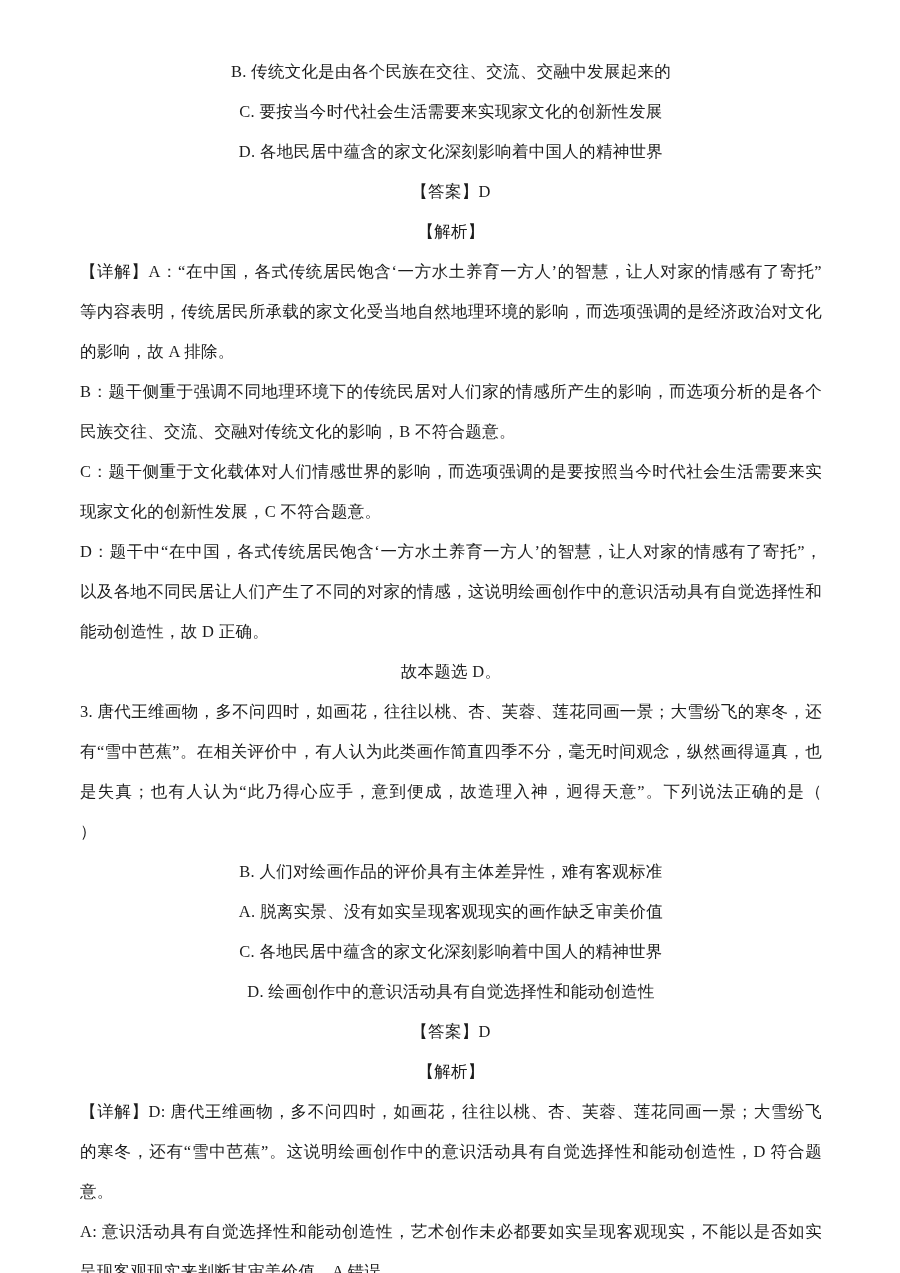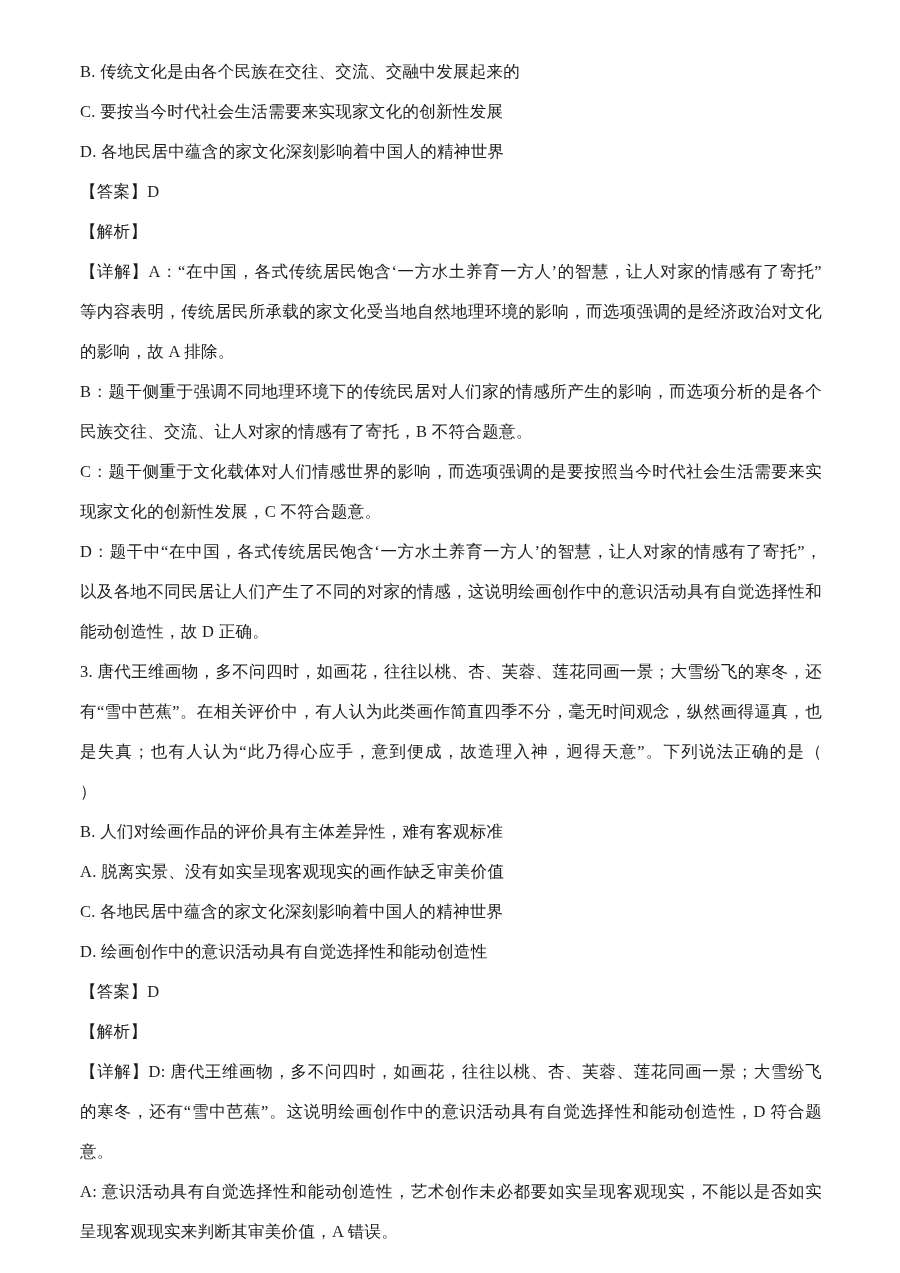--- a/index.html
+++ b/index.html
@@ -19,36 +19,37 @@
   .page p {
     margin: 0;
     font-size: 16.5px;
     line-height: 40px;
     text-align: justify;
     text-justify: inter-ideograph;
     letter-spacing: 0.3px;
     word-break: break-all;
   }
   .page p.option {
-    text-align: left;
+    text-align: center;
   }
 </style>
 </head>
 <body>
 
 <div class="page">
   <p class="option">B. 传统文化是由各个民族在交往、交流、交融中发展起来的</p>
   <p class="option">C. 要按当今时代社会生活需要来实现家文化的创新性发展</p>
   <p class="option">D. 各地民居中蕴含的家文化深刻影响着中国人的精神世界</p>
   <p class="option">【答案】D</p>
   <p class="option">【解析】</p>
   <p>【详解】A：“在中国，各式传统居民饱含‘一方水土养育一方人’的智慧，让人对家的情感有了寄托”等内容表明，传统居民所承载的家文化受当地自然地理环境的影响，而选项强调的是经济政治对文化的影响，故 A 排除。</p>
-  <p>B：题干侧重于强调不同地理环境下的传统民居对人们家的情感所产生的影响，而选项分析的是各个民族交往、交流、让人对家的情感有了寄托，B 不符合题意。</p>
+  <p>B：题干侧重于强调不同地理环境下的传统民居对人们家的情感所产生的影响，而选项分析的是各个民族交往、交流、交融对传统文化的影响，B 不符合题意。</p>
   <p>C：题干侧重于文化载体对人们情感世界的影响，而选项强调的是要按照当今时代社会生活需要来实现家文化的创新性发展，C 不符合题意。</p>
   <p>D：题干中“在中国，各式传统居民饱含‘一方水土养育一方人’的智慧，让人对家的情感有了寄托”，以及各地不同民居让人们产生了不同的对家的情感，这说明绘画创作中的意识活动具有自觉选择性和能动创造性，故 D 正确。</p>
+  <p class="option">故本题选 D。</p>
   <p>3. 唐代王维画物，多不问四时，如画花，往往以桃、杏、芙蓉、莲花同画一景；大雪纷飞的寒冬，还有“雪中芭蕉”。在相关评价中，有人认为此类画作简直四季不分，毫无时间观念，纵然画得逼真，也是失真；也有人认为“此乃得心应手，意到便成，故造理入神，迥得天意”。下列说法正确的是（　　）</p>
   <p class="option">B. 人们对绘画作品的评价具有主体差异性，难有客观标准</p>
   <p class="option">A. 脱离实景、没有如实呈现客观现实的画作缺乏审美价值</p>
   <p class="option">C. 各地民居中蕴含的家文化深刻影响着中国人的精神世界</p>
   <p class="option">D. 绘画创作中的意识活动具有自觉选择性和能动创造性</p>
   <p class="option">【答案】D</p>
   <p class="option">【解析】</p>
   <p>【详解】D: 唐代王维画物，多不问四时，如画花，往往以桃、杏、芙蓉、莲花同画一景；大雪纷飞的寒冬，还有“雪中芭蕉”。这说明绘画创作中的意识活动具有自觉选择性和能动创造性，D 符合题意。</p>
   <p>A: 意识活动具有自觉选择性和能动创造性，艺术创作未必都要如实呈现客观现实，不能以是否如实呈现客观现实来判断其审美价值，A 错误。</p>
 

